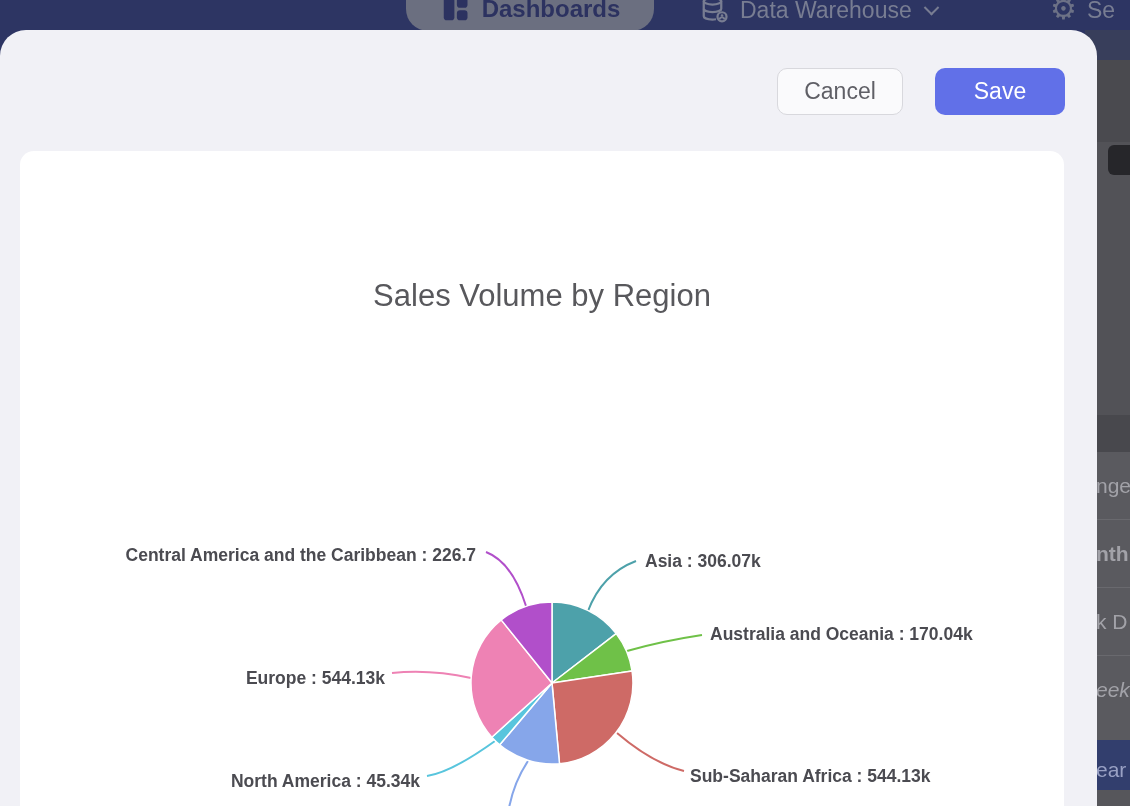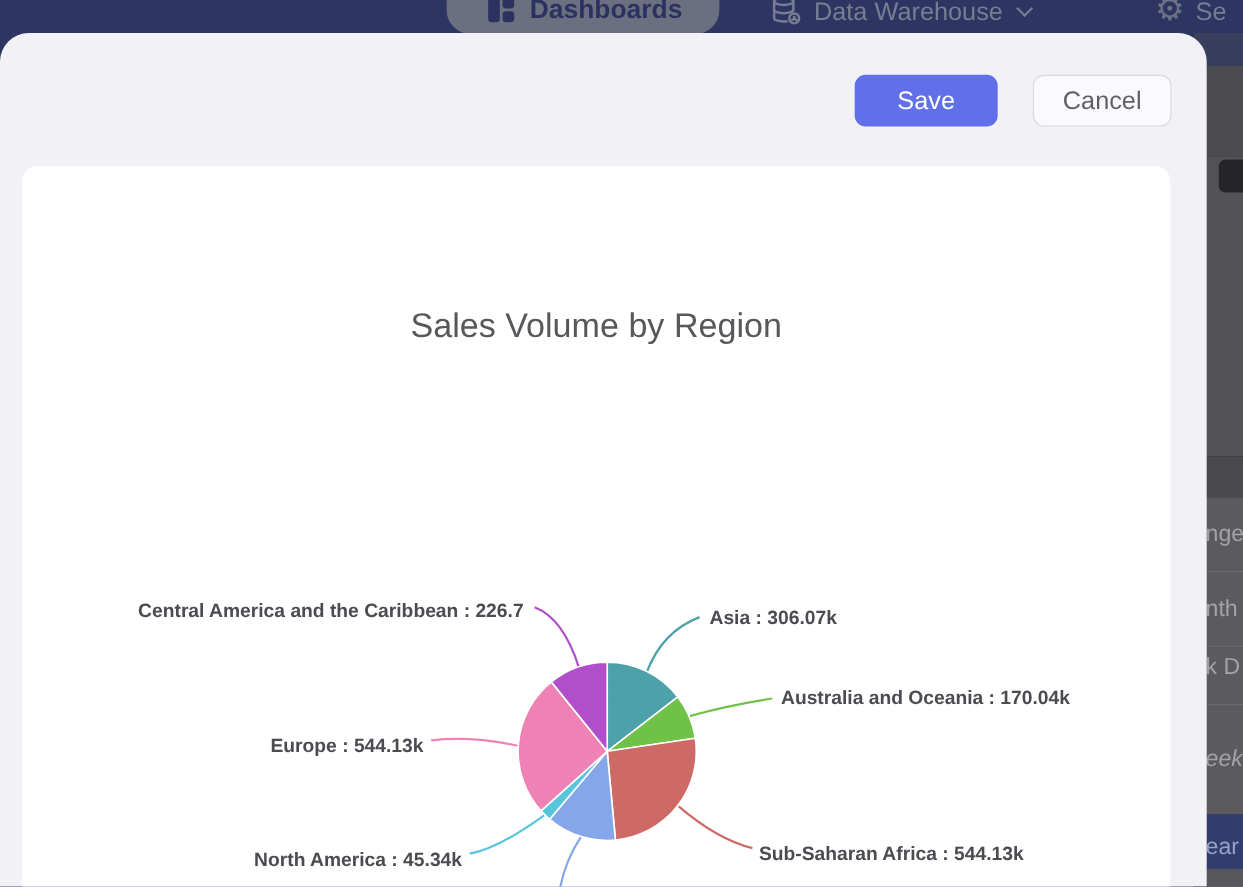--- a/index.html
+++ b/index.html
@@ -27,22 +27,22 @@
   .seg-navy { top:0; height:30px; background:#383e5b; }
   .seg-dark1 { top:30px; height:82px; background:#4a4a4f; }
   .seg-mid { top:112px; height:273px; background:#525257; }
   .seg-band { top:385px; height:37px; background:#48484d; }
   .seg-rows { top:422px; height:300px; background:#5a5a5f; }
   .seg-bottom { top:760px; height:16px; background:#56565b; }
   .bg-btn-frag { position:absolute; left:23px; top:115px; width:22px; height:30px; background:#26262a; border-radius:6px 0 0 6px; }
   .bg-row { position:absolute; left:0; width:45px; height:68px; display:flex; align-items:center;
             color:#a2a2a8; font-size:21px; border-bottom:1px solid #69696e; padding-left:11px; overflow:hidden; }
   .bg-row.r0 { top:422px; }
-  .bg-row.r1 { top:490px; }
-  .bg-row.r2 { top:543px; }
+  .bg-row.r1 { top:490px;font-weight:bold; }
+  .bg-row.r2 { top:558px; }
   .bg-row.r3 { top:626px; border-bottom:none;font-style:italic; }
   .bg-row.sel { top:710px; height:60px; background:#323e6d; color:#99a1c4; border-bottom:none; }
 
   
   .modal { position:absolute; left:0; top:30px; width:1097px; height:776px; background:#f1f1f6;
            border-top-right-radius:26px; border-top-left-radius:26px; z-index:10; }
   .modal-actions { position:absolute; top:38px; right:32px; display:flex; gap:32px; }
   .btn { height:47px; border-radius:10px; font-size:23px; font-family:"Liberation Sans", sans-serif; cursor:pointer; }
   .btn-cancel { width:126px; background:#fafafc; border:1px solid #d8d8dd; color:#5f5f66; }
   .btn-save { width:130px; background:#6170e8; border:none; color:#ffffff; }
@@ -116,22 +116,22 @@
   </div>
 
   <div class="hdr-item hdr-set">
     <span class="gear-glyph">⚙︎</span>
     <span>Se</span>
   </div>
 </header>
 
 <div class="modal">
   <div class="modal-actions">
+    <button class="btn btn-cancel">Cancel</button>
     <button class="btn btn-save">Save</button>
-    <button class="btn btn-cancel">Cancel</button>
   </div>
 
   <div class="card">
 
 
     <svg class="chart-svg" width="1044" height="680" viewBox="20 151 1044 680">
       <text class="chart-title" x="542" y="306" text-anchor="middle">Sales Volume by Region</text>
 
       <path class="leader" d="M588,611 Q602,574 636,561" stroke="#4da1aa"></path>
       <path class="leader" d="M627,651 Q662,641 702,635" stroke="#6fc148"></path>

